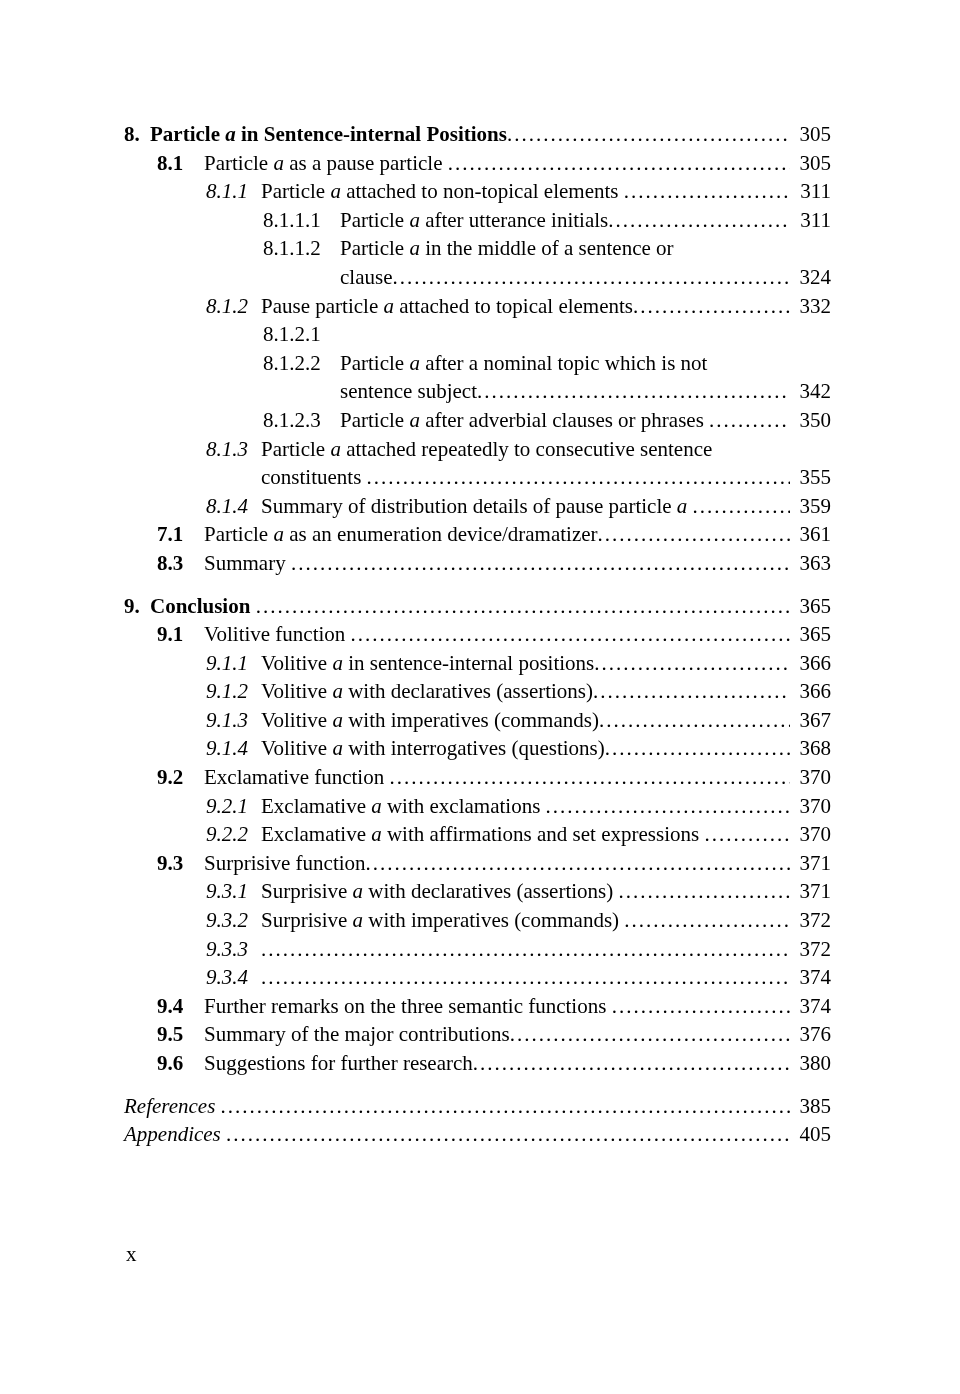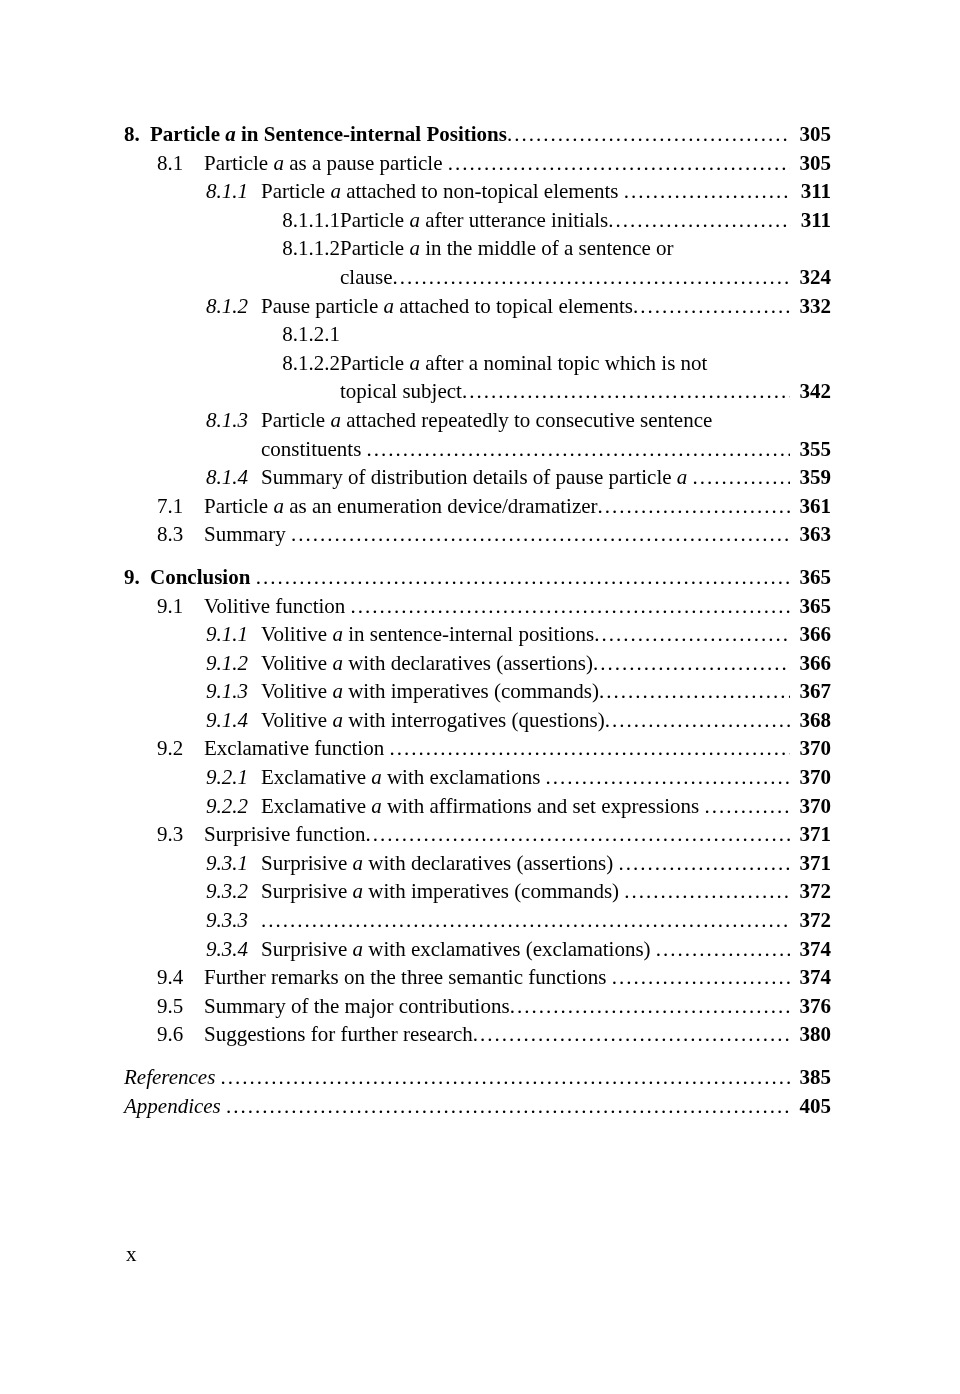--- a/index.html
+++ b/index.html
@@ -41,29 +41,29 @@
     white-space: nowrap;
     font-weight: normal;
   }
   .dots::after {
     content: "........................................................................................................................................................................";
     letter-spacing: 2px;
   }
   .pagenum {
     flex: 0 0 auto;
     margin-left: 10px;
-    font-weight: bold;
+    font-weight: normal;
   }
   .level-0 .num { width: 26px; }
   .level-1 { padding-left: 33px; }
-  .level-1 .num { width: 47px; }
+  .level-1 .num { width: 47px; font-weight: bold; }
   .level-2 { padding-left: 82px; }
   .level-2 .num { width: 55px; font-style: italic; }
   .level-3 { padding-left: 139px; }
-  .level-3 .num { width: 77px; text-align: right; }
+  .level-3 .num { width: 77px; }
   .level-ref { padding-left: 0; }
   .bold .num, .bold .title { font-weight: bold; }
   .italic { font-style: italic; }
   .footer {
     position: absolute;
     left: 126px;
     top: 1240px;
   }
 </style>
 </head>
@@ -128,23 +128,31 @@
           <span class="num">8.1.2.1</span>
         </div>
       </div>
       <div class="entry level-3">
         <div class="row">
           <span class="num">8.1.2.2</span>
           <span class="title"><span>Particle </span><span class="italic">a</span><span> after a nominal topic which is not</span></span>
         </div>
         <div class="row">
           <span class="num"></span>
-          <span class="title"><span>topical subject</span></span>
+          <span class="title"><span>sentence subject</span></span>
           <span class="dots"></span>
           <span class="pagenum">342</span>
+        </div>
+      </div>
+      <div class="entry level-3">
+        <div class="row">
+          <span class="num">8.1.2.3</span>
+          <span class="title"><span>Particle </span><span class="italic">a</span><span> after adverbial clauses or phrases </span></span>
+          <span class="dots"></span>
+          <span class="pagenum">350</span>
         </div>
       </div>
       <div class="entry level-2">
         <div class="row">
           <span class="num">8.1.3</span>
           <span class="title"><span>Particle </span><span class="italic">a</span><span> attached repeatedly to consecutive sentence</span></span>
         </div>
         <div class="row">
           <span class="num"></span>
           <span class="title"><span>constituents </span></span>
@@ -275,21 +283,20 @@
       <div class="entry level-2">
         <div class="row">
           <span class="num">9.3.3</span>
           <span class="dots"></span>
           <span class="pagenum">372</span>
         </div>
       </div>
       <div class="entry level-2">
         <div class="row">
           <span class="num">9.3.4</span>
-          <span class="title"><span>Surprisive </span><span class="italic">a</span><span> with exclamatives (exclamations) </span></span>
           <span class="dots"></span>
           <span class="pagenum">374</span>
         </div>
       </div>
       <div class="entry level-1">
         <div class="row">
           <span class="num">9.4</span>
           <span class="title"><span>Further remarks on the three semantic functions </span></span>
           <span class="dots"></span>
           <span class="pagenum">374</span>

